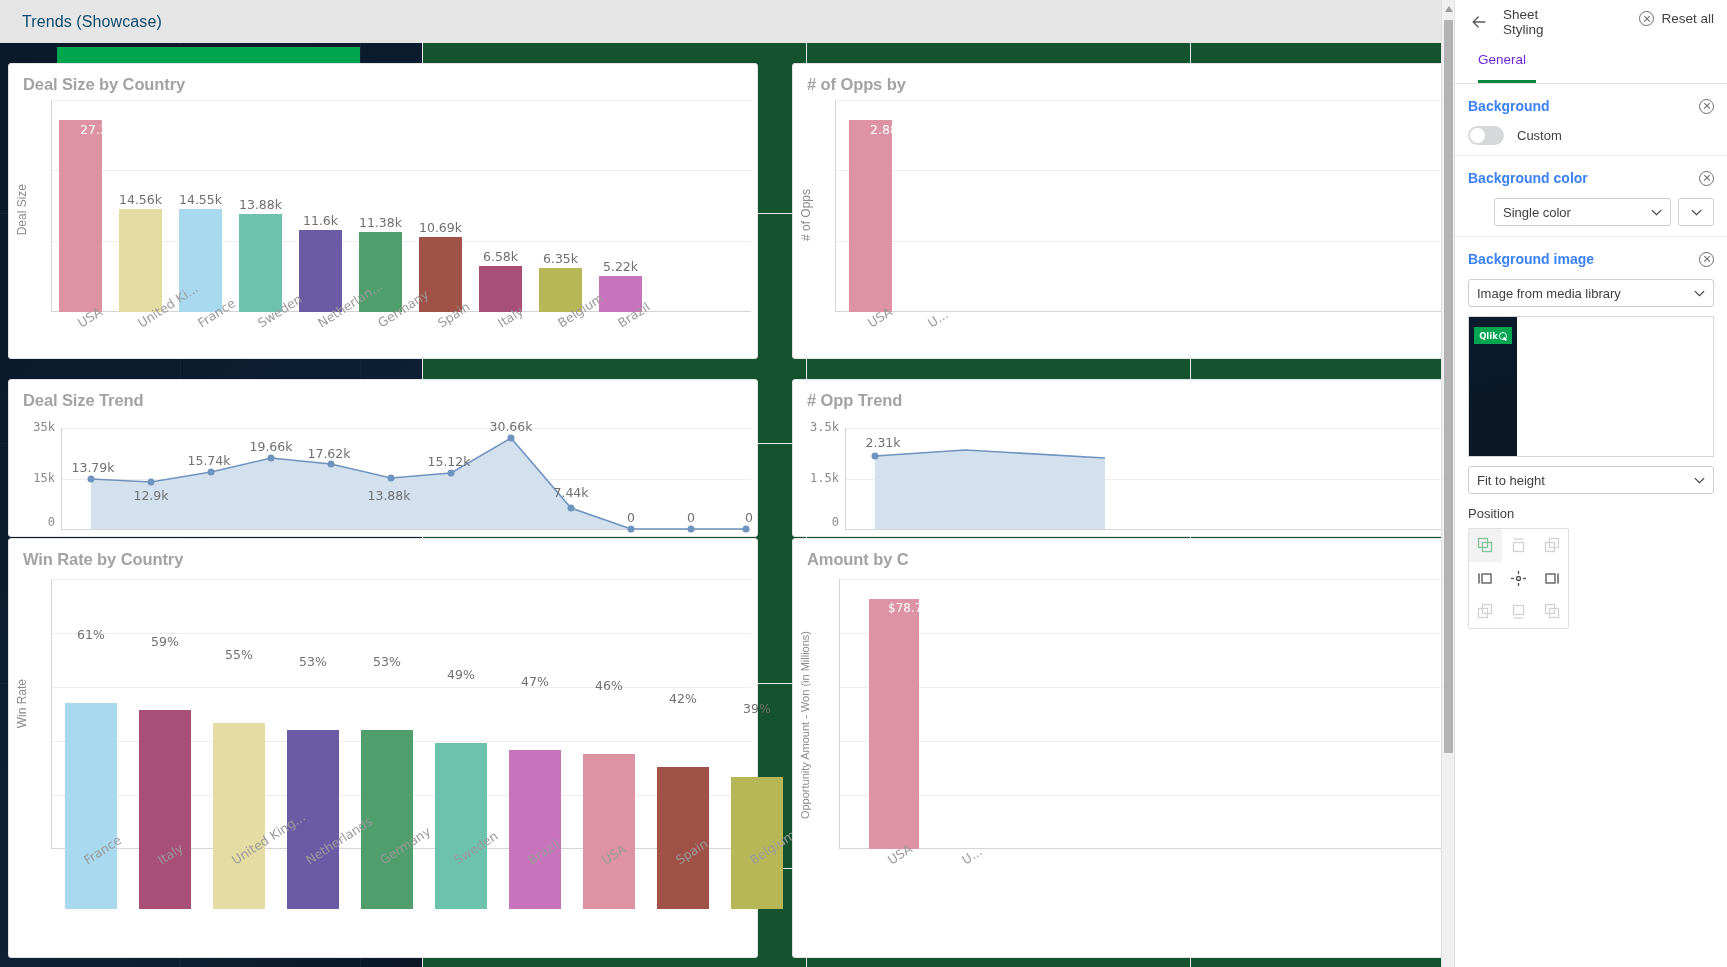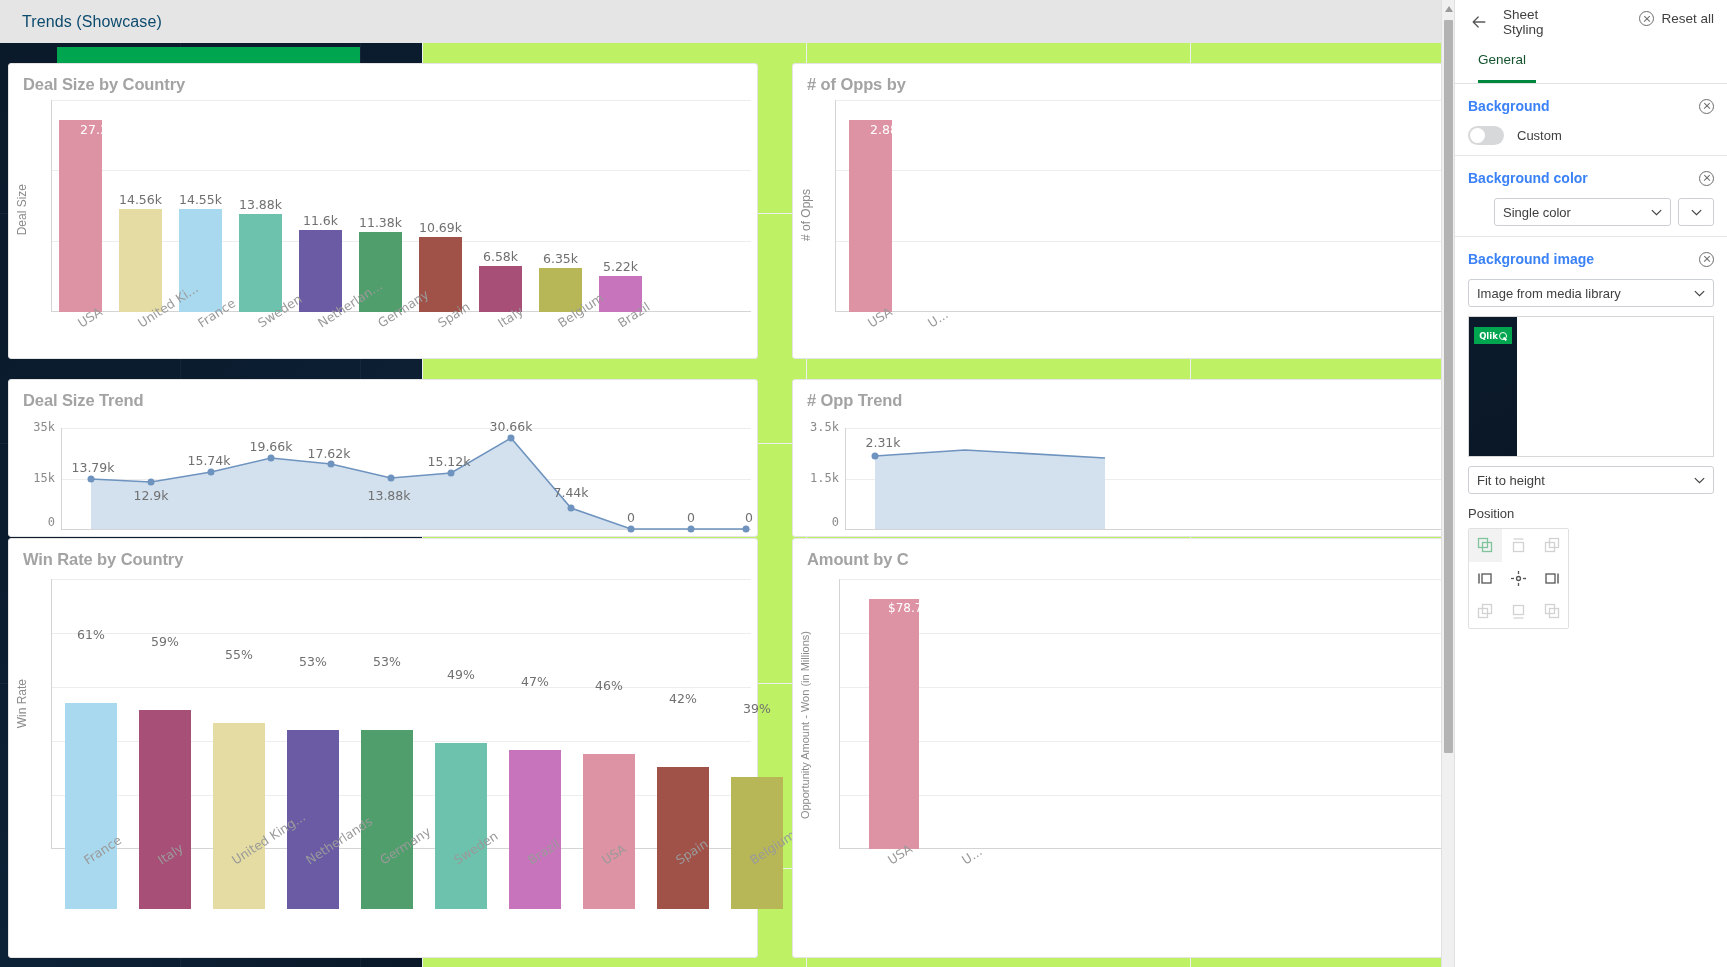--- a/index.html
+++ b/index.html
@@ -16,21 +16,21 @@
     background: #e5e5e5; display: flex; align-items: center;
   }
   .titlebar .sheet-title {
     margin-left: 22px; font-size: 16px; color: #0c4a6e; font-weight: 400;
     letter-spacing: .1px;
   }
 
   
   .canvas {
     position: absolute; left: 0; top: 43px; width: 1441px; height: 924px;
-    background: #bef264; overflow: hidden;
+    background: #14532d; overflow: hidden;
   }
   
   .bg-image {
     position: absolute; left: 0; top: 0; width: 422px; height: 924px;
     background:
       linear-gradient(135deg, #0a1a2b 0%, #0b1c2f 40%, #0d2237 70%, #0a1828 100%);
   }
   .bg-grid-v, .bg-grid-h {
     position: absolute; background: rgba(255,255,255,.045);
   }
@@ -159,21 +159,21 @@
     transform-origin: center;
   }
   .circ-icon::before { transform: translate(-50%,-50%) rotate(45deg); }
   .circ-icon::after  { transform: translate(-50%,-50%) rotate(-45deg); }
 
   .tabs {
     height: 40px; border-bottom: 1px solid #e3e3e3; position: relative;
     padding-left: 23px;
   }
   .tab {
-    display: inline-block; font-size: 13.5px; color: #14532d;
+    display: inline-block; font-size: 13.5px; color: #6d28d9;
     padding-top: 8px; cursor: pointer;
   }
   .tab-underline {
     position: absolute; left: 23px; bottom: 0; width: 58px; height: 3px;
     background: #00873d;
   }
 
   .section {
     padding: 14px 13px 10px 13px; border-bottom: 1px solid #e8e8e8;
     position: relative;

